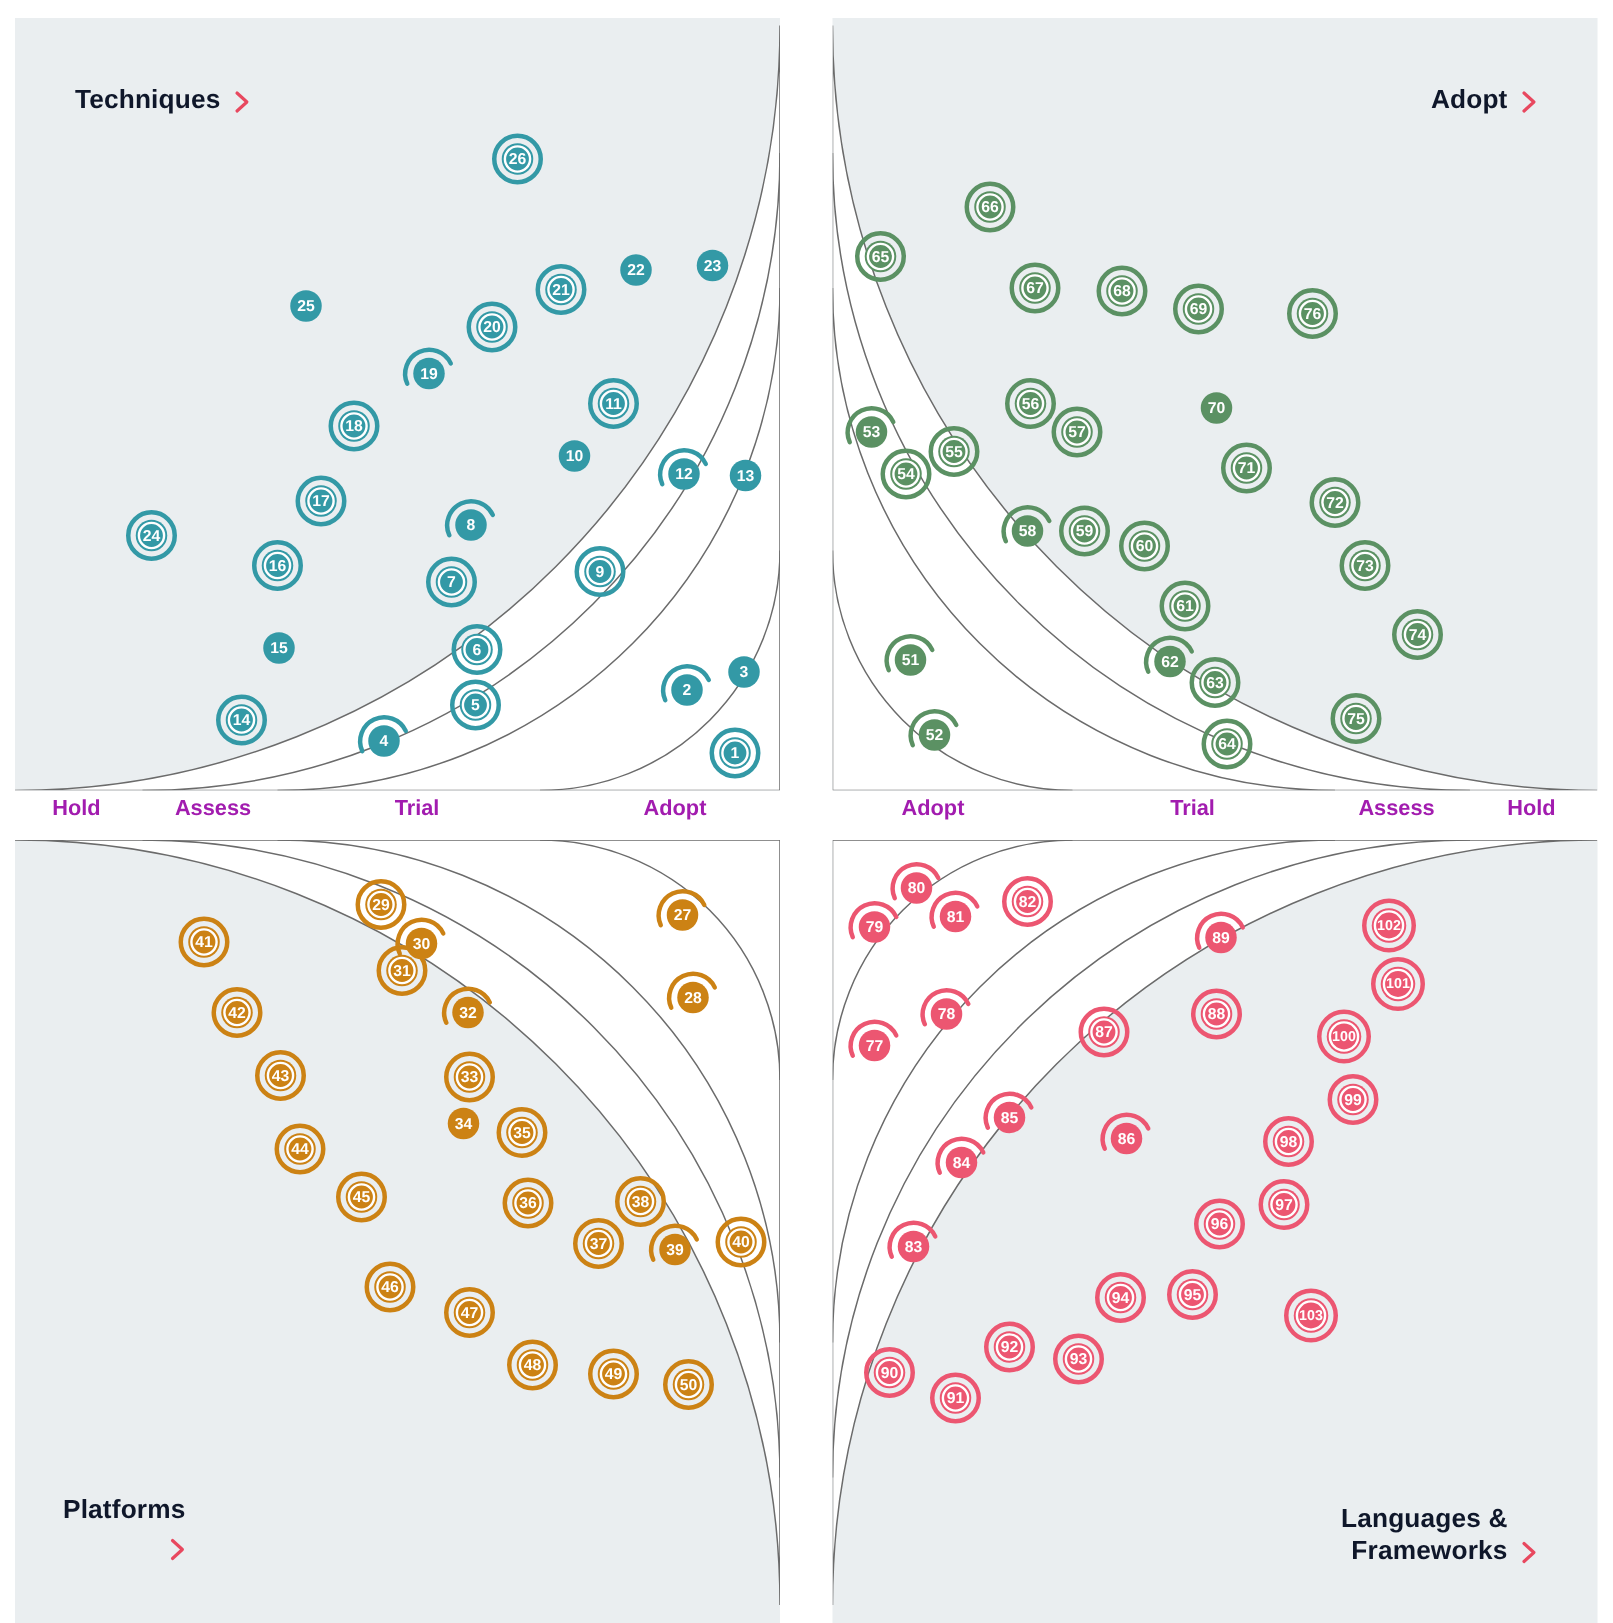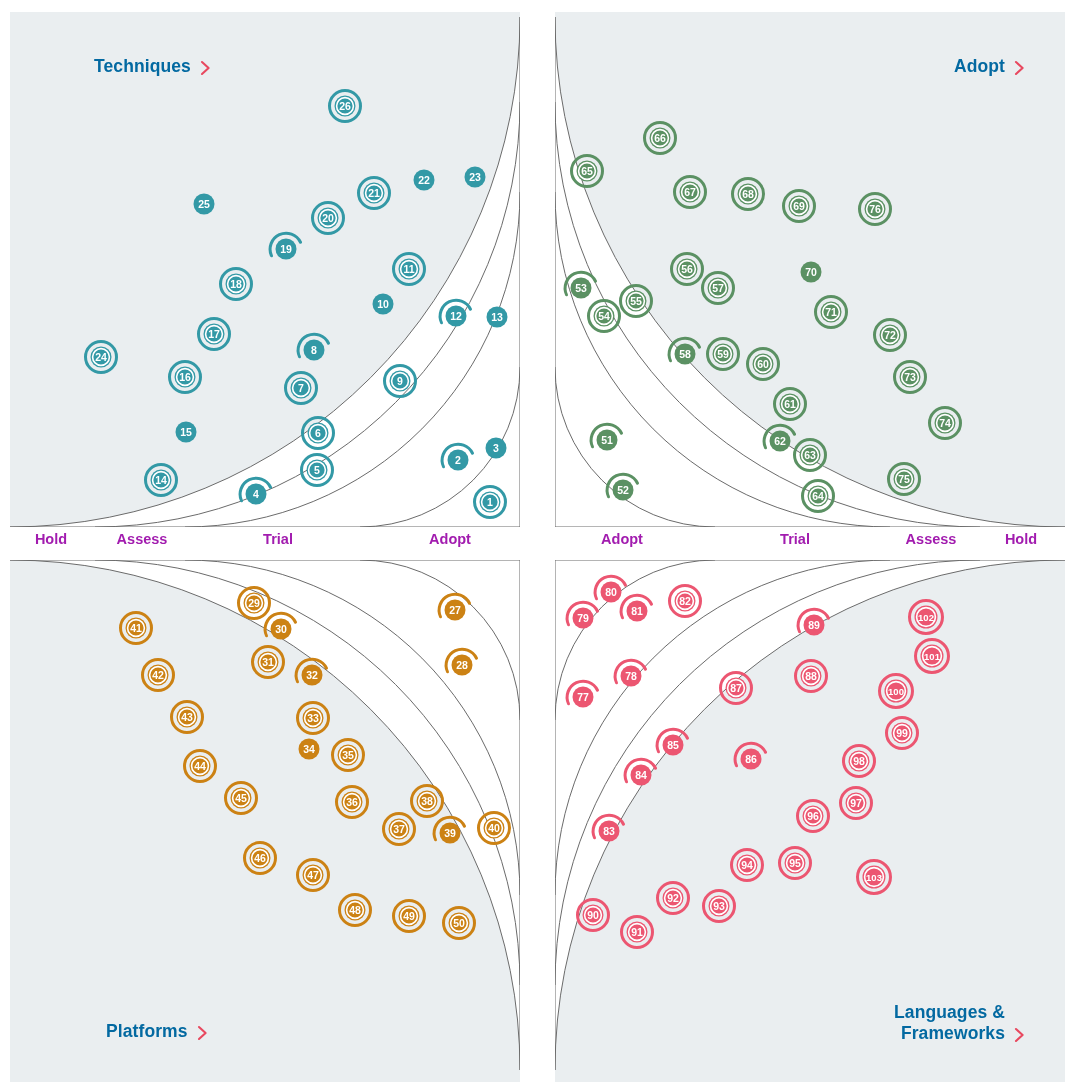--- a/index.html
+++ b/index.html
@@ -8,24 +8,24 @@
     font-family:"Liberation Sans","DejaVu Sans",sans-serif;
     -webkit-font-smoothing:antialiased;
   }
   #radar{position:relative;width:1075px;height:1082px;}
 
   .quadrant{position:absolute;overflow:hidden;background:#eaeef0;}
   .q-svg{position:absolute;left:0;top:0;}
 
   .q-label{
     position:absolute;
-    font-size:17.5px;font-weight:bold;color:#0369a1;
+    font-size:17.5px;font-weight:bold;color:#0f172a;
     letter-spacing:.1px;line-height:21px;
     white-space:pre-line;
-    display:flex;align-items:flex-end;gap:9px;margin-left:44px;
+    display:flex;align-items:flex-end;gap:9px;
   }
   .q-label .chev{
     display:inline-block;width:11px;height:16px;flex:0 0 auto;
     position:relative;top:-1px;
   }
   .q-label.right{flex-direction:row;}
 
   .ring-axis-labels{position:absolute;left:0;width:1075px;}
   .ring-tick{
     position:absolute;font-size:14.5px;font-weight:bold;color:#a21caf;
@@ -456,21 +456,21 @@
         </svg>
       </div>
     </div>
     <div class="quadrant" style="left: 10px; top: 560px; width: 510px; height: 522px;">
       <svg class="q-svg" width="510" height="522">
         <path d="M 510 0 L 0 0 A 510 510 0 0 1 510 510 Z" fill="#ffffff" stroke="#6b6b6b" stroke-width="1"></path>
         <path d="M 350 0 A 160 160 0 0 1 510 160" fill="none" stroke="#6b6b6b" stroke-width="1"></path>
         <path d="M 175 0 A 335 335 0 0 1 510 335" fill="none" stroke="#6b6b6b" stroke-width="1"></path>
         <path d="M 85 0 A 425 425 0 0 1 510 425" fill="none" stroke="#6b6b6b" stroke-width="1"></path>
       </svg>
-      <div class="q-label" style="left: 52px; bottom: 40px;"><span>Platforms</span><span class="chev"><svg width="11" height="16" viewBox="0 0 11 16" aria-hidden="true">
+      <div class="q-label" style="left: 32px; bottom: 40px; flex-direction: column;"><span>Platforms</span><span class="chev"><svg width="11" height="16" viewBox="0 0 11 16" aria-hidden="true">
             <path d="M2 2 L8.6 8 L2 14" fill="none" stroke="#e8485f" stroke-width="2.1" stroke-linecap="round" stroke-linejoin="round"></path>
           </svg></span></div>
       <div class="blip" title="27" style="left: 445px; top: 50px;">
         <svg width="44" height="44" viewBox="0 0 44 44">
           <circle cx="22" cy="22" r="10.5" fill="#cc8214"></circle>
           <path d="M 7.50 28.76 A 16 16 0 0 1 36.50 15.24" fill="none" stroke="#cc8214" stroke-width="3" stroke-linecap="round"></path>
           <text x="22" y="22.4" font-size="10.5">27</text>
         </svg>
       </div>
       <div class="blip" title="28" style="left: 452px; top: 105px;">
@@ -488,21 +488,21 @@
           <text x="22" y="22.4" font-size="10.5">29</text>
         </svg>
       </div>
       <div class="blip" title="30" style="left: 271px; top: 69px;">
         <svg width="44" height="44" viewBox="0 0 44 44">
           <circle cx="22" cy="22" r="10.5" fill="#cc8214"></circle>
           <path d="M 7.50 28.76 A 16 16 0 0 1 36.50 15.24" fill="none" stroke="#cc8214" stroke-width="3" stroke-linecap="round"></path>
           <text x="22" y="22.4" font-size="10.5">30</text>
         </svg>
       </div>
-      <div class="blip" title="31" style="left: 258px; top: 102px;">
+      <div class="blip" title="31" style="left: 258px; top: 87px;">
         <svg width="44" height="44" viewBox="0 0 44 44">
           <circle cx="22" cy="22" r="15.5" fill="none" stroke="#cc8214" stroke-width="3"></circle>
           <circle cx="22" cy="22" r="10.5" fill="#cc8214"></circle>
           <circle cx="22" cy="22" r="8.4" fill="none" stroke="#ffffff" stroke-width="1.6"></circle>
           <text x="22" y="22.4" font-size="10.5">31</text>
         </svg>
       </div>
       <div class="blip" title="32" style="left: 302px; top: 115px;">
         <svg width="44" height="44" viewBox="0 0 44 44">
           <circle cx="22" cy="22" r="10.5" fill="#cc8214"></circle>

